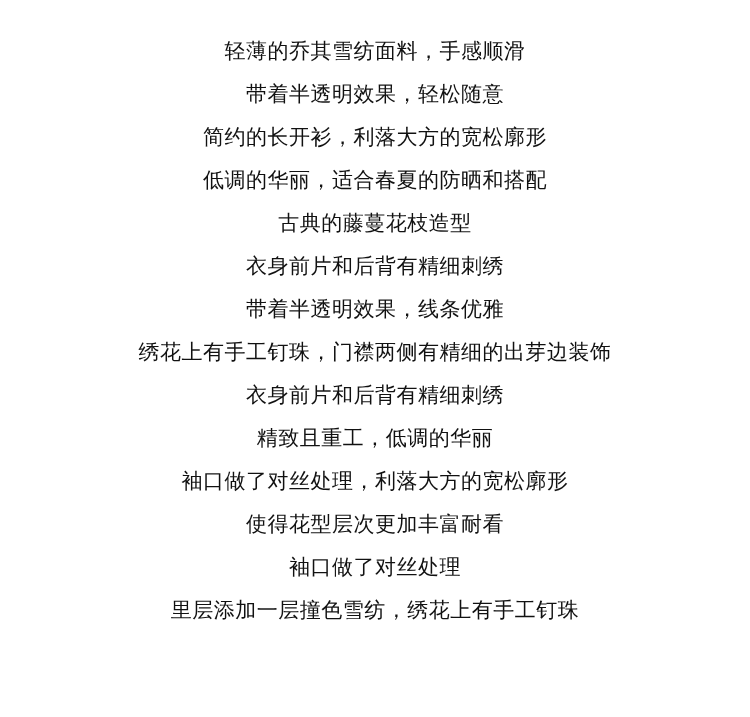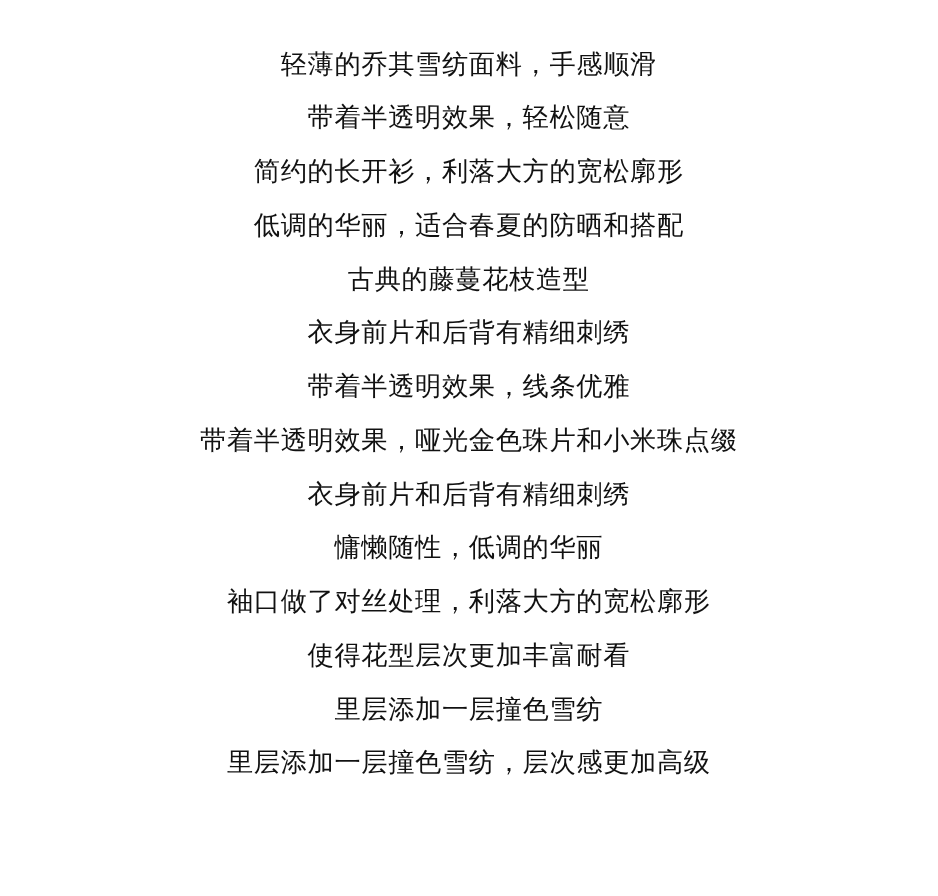--- a/index.html
+++ b/index.html
@@ -40,20 +40,20 @@
 <body>
 
 <div class="page">
   <p class="line">轻薄的乔其雪纺面料，手感顺滑</p>
   <p class="line">带着半透明效果，轻松随意</p>
   <p class="line">简约的长开衫，利落大方的宽松廓形</p>
   <p class="line">低调的华丽，适合春夏的防晒和搭配</p>
   <p class="line">古典的藤蔓花枝造型</p>
   <p class="line">衣身前片和后背有精细刺绣</p>
   <p class="line">带着半透明效果，线条优雅</p>
-  <p class="line">带着半透明效果，哑光金色珠片和小米珠点缀</p>
+  <p class="line">绣花上有手工钉珠，门襟两侧有精细的出芽边装饰</p>
   <p class="line">衣身前片和后背有精细刺绣</p>
-  <p class="line">慵懒随性，低调的华丽</p>
+  <p class="line">精致且重工，低调的华丽</p>
   <p class="line">袖口做了对丝处理，利落大方的宽松廓形</p>
   <p class="line">使得花型层次更加丰富耐看</p>
-  <p class="line">里层添加一层撞色雪纺</p>
-  <p class="line">里层添加一层撞色雪纺，层次感更加高级</p>
+  <p class="line">袖口做了对丝处理</p>
+  <p class="line">里层添加一层撞色雪纺，绣花上有手工钉珠</p>
 </div>
 
 </body></html>

